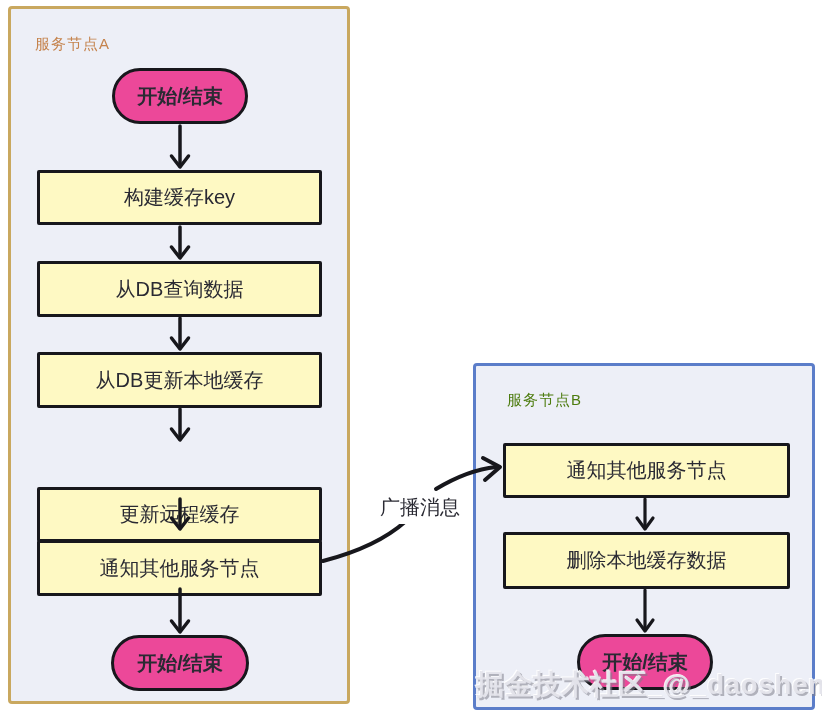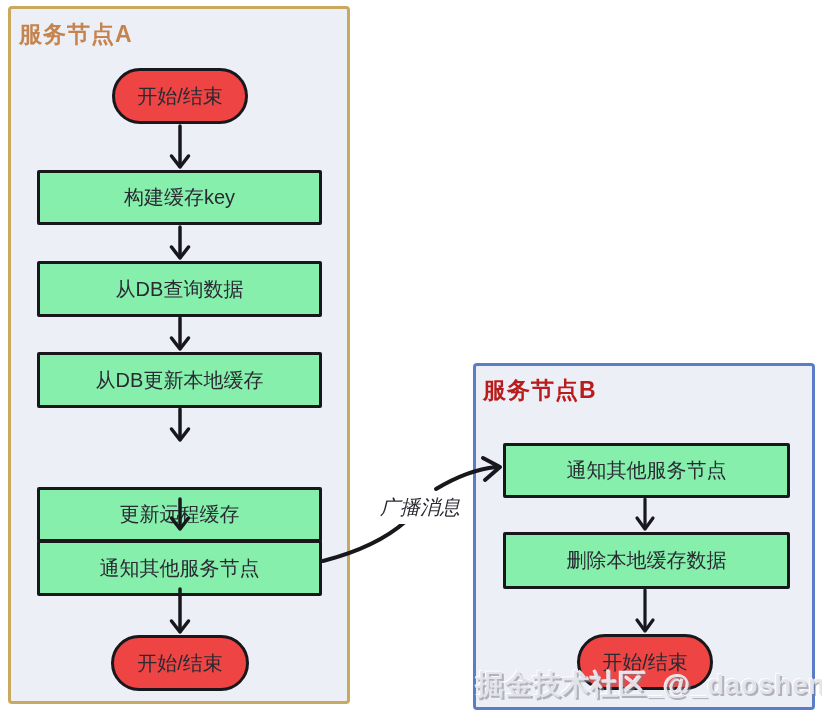--- a/index.html
+++ b/index.html
@@ -22,58 +22,57 @@
     width: 336px; height: 692px;
     border: 3px solid #c9a85f;
   }
   .container-b {
     left: 473px; top: 363px;
     width: 336px; height: 341px;
     border: 3px solid #5b7dc9;
   }
   .container-title {
     position: absolute;
-    margin: 0;
-    font-size: 23px;
-    font-weight: 700;
+    margin: 16px;
+    font-size: 15px;
+    font-weight: 400;
     letter-spacing: 1px;
   }
   .title-a { left: 8px; top: 10px; color: #c5834d; }
-  .title-b { left: 7px; top: 9px; color: #b91c1c; }
+  .title-b { left: 15px; top: 9px; color: #4d7c0f; }
   .node {
     position: absolute;
     display: flex;
     align-items: center;
     justify-content: center;
     box-sizing: border-box;
     border: 3px solid #17171c;
     color: #2a2a33;
     font-size: 20px;
     z-index: 2;
   }
-  .process { background: #86efac; border-radius: 2px; }
-  .terminal { background: #ef4444; border-radius: 28px; }
+  .process { background: #fef9c3; border-radius: 2px; }
+  .terminal { background: #ec4899; border-radius: 28px; font-weight: bold; }
   .overlay {
     position: absolute;
     left: 0; top: 0;
     z-index: 3;
     pointer-events: none;
   }
   .connector-label {
     position: absolute;
     left: 370px; top: 493px;
     width: 100px;
     text-align: center;
     font-size: 20px;
     color: #2a2a33;
     background: #ffffff;
     padding: 1px 0 3px 0;
     z-index: 4;
     white-space: nowrap;
-    font-style: italic;
   }
   .watermark {
     position: absolute;
     left: 476px; top: 666px;
     font-size: 28px;
     font-weight: bold;
     white-space: nowrap;
     color: rgba(228,228,235,0.95);
     text-shadow: 2px 2px 0 rgba(125,125,138,0.55), -1px -1px 0 rgba(255,255,255,0.9);
     z-index: 5;

